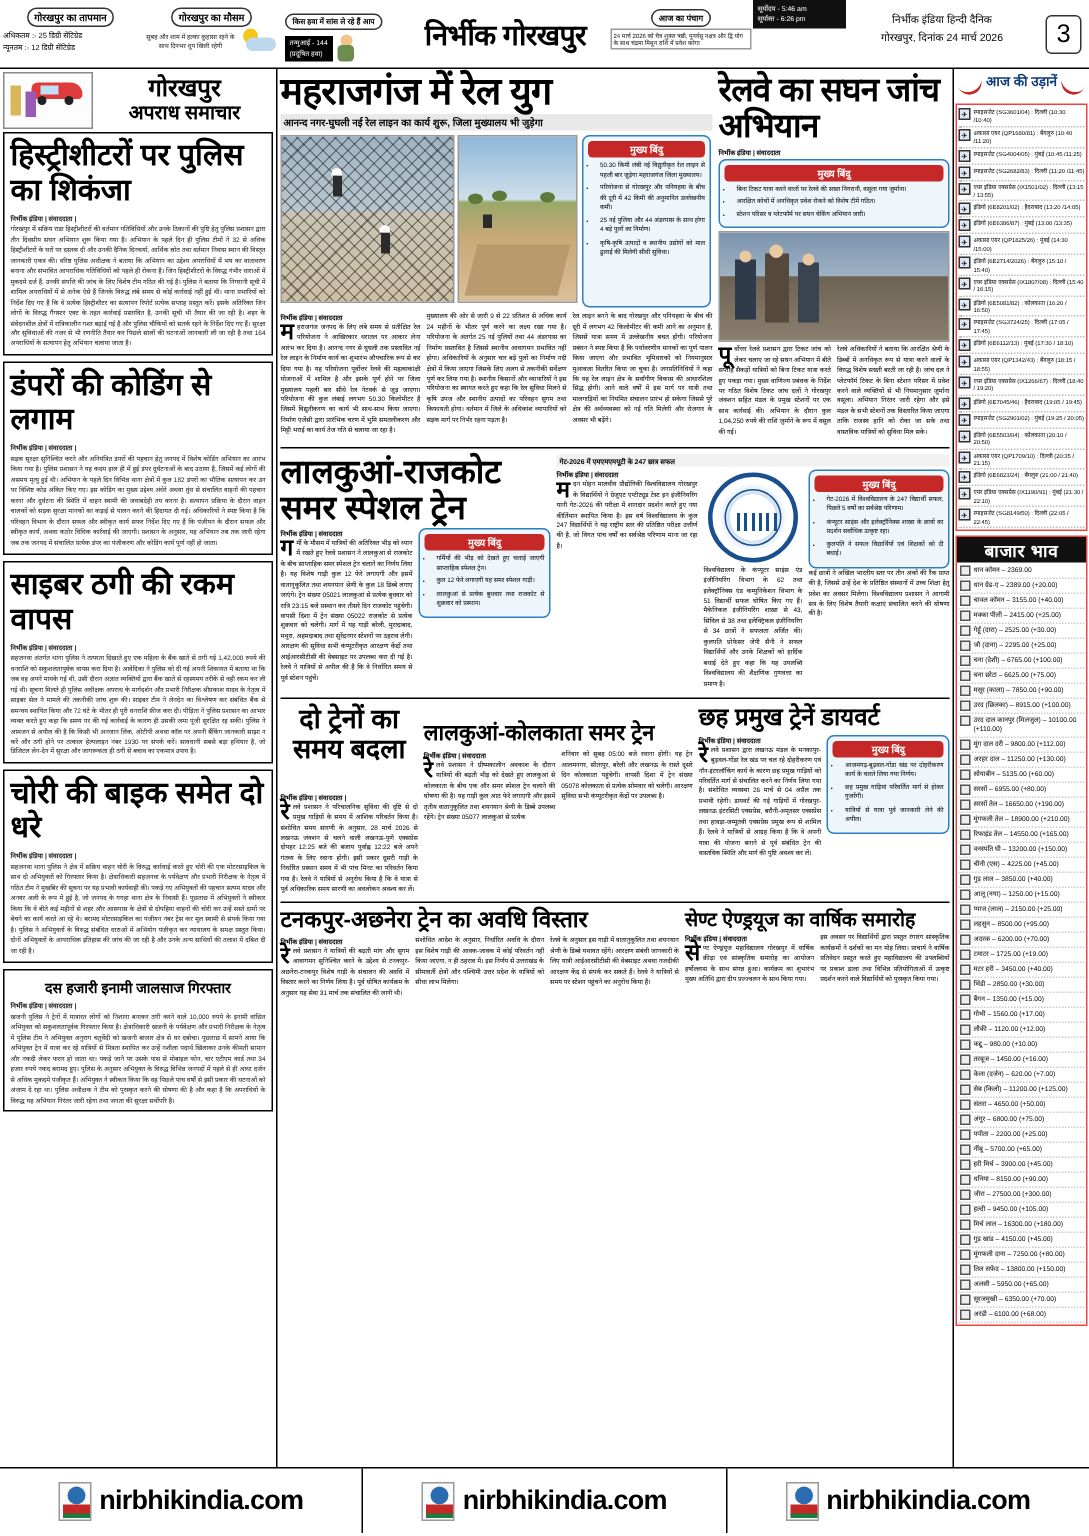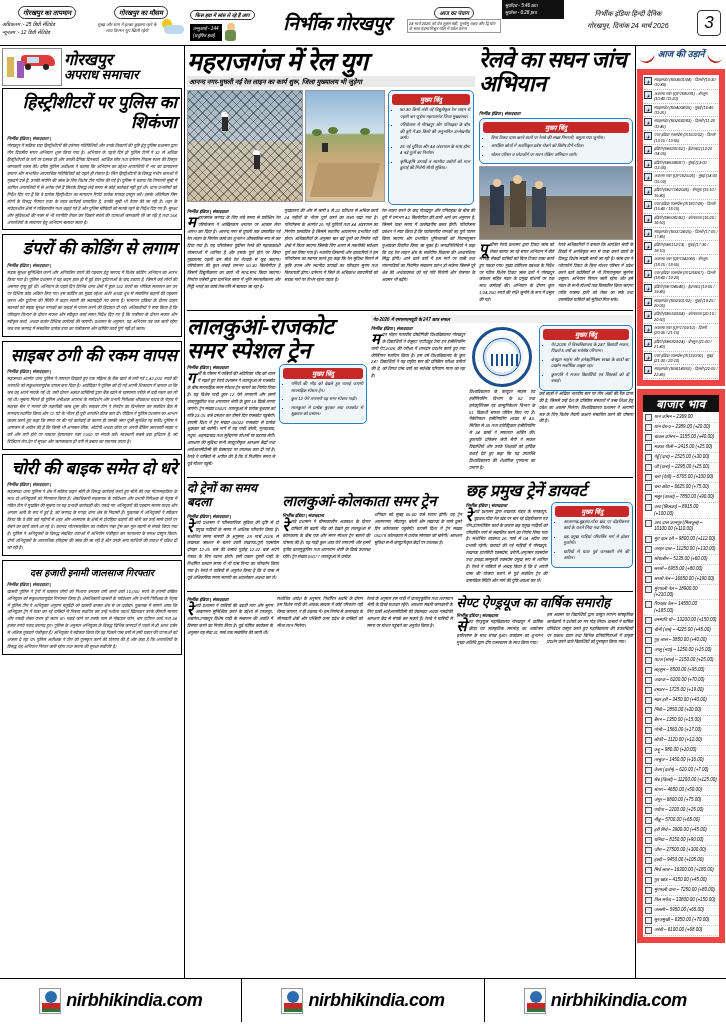--- a/index.html
+++ b/index.html
@@ -4,21 +4,21 @@
 <style>
   * { box-sizing: border-box; }
   html, body { margin:0; padding:0; }
   body {
     width:726px; height:1024px;
     background:#ffffff;
     font-family:"Liberation Sans", sans-serif;
     overflow:hidden;
     position:relative;
   }
-  .page { width:726px; height:801px; position:relative; background:#fff;font-style:italic; }
+  .page { width:726px; height:801px; position:relative; background:#fff; }
 
   
   .topstrip { display:flex; height:46px; border-bottom:1px solid #000; background:#fff; }
   .ts-cell { position:relative; }
   .pill {
     border:1px solid #333; border-radius:10px; background:#fff;
     font-size:6.5px; font-weight:bold; text-align:center;
     padding:1px 4px; display:inline-block; white-space:nowrap;
   }
   .ts-temp { width:94px; padding:1px 2px; }
@@ -51,26 +51,26 @@
 
   
   .crime-head { display:flex; align-items:center; gap:2px; margin-bottom:2px; }
   .police-art { width:60px;height:38px;border:1px solid #888; position:relative; overflow:hidden; background:#fdfdfd;}
   .police-art .car { position:absolute; left:18px; top:6px; width:34px;height:11px;background:#e03b3b;border-radius:4px 8px 3px 3px;}
   .police-art .carw{ position:absolute; left:24px; top:8px; width:12px;height:6px;background:#bfe0f5;}
   .police-art .w1,.police-art .w2{position:absolute;width:6px;height:6px;border-radius:50%;background:#222;top:15px;}
   .police-art .w1{left:22px;} .police-art .w2{left:40px;}
   .police-art .cop{position:absolute;left:4px;top:8px;width:7px;height:20px;background:#d8b65a;}
   .police-art .cop2{position:absolute;left:14px;top:12px;width:7px;height:17px;background:#9b59b6;}
-  .crime-title { flex:1; text-align:left; }
+  .crime-title { flex:1; text-align:center; }
   .crime-title .l1 { font-size:16px; font-weight:bold; line-height:1; }
   .crime-title .l2 { font-size:13px; font-weight:bold; line-height:1.1; }
 
   .lbox { border:1.6px solid #000; padding:3px 4px; margin-bottom:4px; }
-  .lbox h2 { font-size:17px; font-weight:bold; text-align:right; margin:1px 0 3px; line-height:1.15; }
+  .lbox h2 { font-size:20px; font-weight:bold; text-align:left; margin:1px 0 3px; line-height:1.15; }
   .lbox p { font-size:4.3px; line-height:1.62; text-align:justify; margin:0; color:#1a1a1a; }
   .subhead { font-size:9.5px; font-weight:bold; text-align:center; margin:2px 0 2px; }
 
   
   .mid-top { display:flex; gap:4px; }
   .lead { width:288px; }
   .lead h1 { font-size:25px; font-weight:bold; line-height:1.05; margin:0 0 2px; letter-spacing:-.5px; }
   .lead .kicker { font-size:6.6px; font-weight:bold; background:#e9e9e9; padding:1px 2px; margin-bottom:3px; }
   .photos { display:flex; gap:2px; margin-bottom:3px; }
   .ph { height:112px; border:1px solid #999; position:relative; overflow:hidden; }
@@ -89,21 +89,21 @@
   .keybox ul { margin:0; padding-left:8px; }
   .keybox li { font-size:4.2px; line-height:1.55; margin-bottom:2px; text-align:justify; }
 
   .artcols { display:flex; gap:4px; }
   .artcol { flex:1; }
   .artcol p { font-size:4.3px; line-height:1.6; text-align:justify; margin:0 0 2px; }
   .byl { font-size:4.4px; font-weight:bold; margin-bottom:1px; }
   .dropcap::first-letter { font-size:15px; font-weight:bold; float:left; line-height:.8; padding:1px 2px 0 0; }
 
   .lead2 { width:154px; }
-  .lead2 h1 { font-size:22px; font-weight:bold; line-height:1.08; margin:0 0 14px; letter-spacing:-.5px; }
+  .lead2 h1 { font-size:22px; font-weight:bold; line-height:1.08; margin:0 0 2px; letter-spacing:-.5px; }
   .photo3 { width:100%; height:74px; border:1px solid #999;
      background:linear-gradient(#7a93ad 0%,#9fb2c4 40%,#6d6355 41%,#8a7f6d 100%); position:relative; overflow:hidden;}
   .photo3 .p1{position:absolute;left:10px;top:18px;width:14px;height:40px;background:#2f3a4a;}
   .photo3 .p2{position:absolute;left:30px;top:14px;width:16px;height:46px;background:#55493c;}
   .photo3 .p3{position:absolute;left:52px;top:20px;width:14px;height:40px;background:#3a4450;}
   .photo3 .h1{position:absolute;left:13px;top:12px;width:8px;height:8px;border-radius:50%;background:#e8c9a0;}
   .photo3 .h2{position:absolute;left:33px;top:8px;width:9px;height:9px;border-radius:50%;background:#e8c9a0;}
   .photo3 .h3{position:absolute;left:55px;top:14px;width:8px;height:8px;border-radius:50%;background:#e8c9a0;}
 
   .hr-thick { border:0; border-top:1.6px solid #000; margin:4px 0; }
@@ -115,37 +115,37 @@
   .mr2-b .kicker { font-size:4.6px; font-weight:bold; margin-bottom:2px; }
 
   .logo-circle { width:60px;height:60px;border-radius:50%;border:3px solid #1a4f8f; margin:2px auto;
      background:radial-gradient(circle,#fff 40%,#cfe0f0 41%,#fff 60%); position:relative;}
   .logo-circle::after{content:"";position:absolute;inset:8px;border:1.5px solid #1a4f8f;border-radius:50%;}
   .logo-circle .bars{position:absolute;left:16px;top:24px;width:28px;height:12px;
      background:repeating-linear-gradient(90deg,#1a4f8f 0 2px,transparent 2px 5px);}
 
   .mid-row3 { display:flex; gap:4px; margin-top:3px; }
   .mr3-a { width:92px; } .mr3-b { width:180px; } .mr3-c { width:168px; }
-  .mr3-a h1 { font-size:12px; font-weight:bold; line-height:1.1; text-align:left; margin:0 0 4px; }
+  .mr3-a h1 { font-size:18px; font-weight:bold; line-height:1.1; text-align:center; margin:0 0 18px; }
   .mr3-b h1 { font-size:14.5px; font-weight:bold; line-height:1.1; margin:12px 0 2px; }
   .mr3-c h1 { font-size:16px; font-weight:bold; line-height:1.1; margin:0 0 2px; }
 
   .mid-row4 { display:flex; gap:4px; margin-top:3px; }
   .mr4-a { width:268px; } .mr4-b { width:178px; }
   .mr4-a h1 { font-size:15px; font-weight:bold; margin:0 0 2px; line-height:1.1; }
   .mr4-b h1 { font-size:13px; font-weight:bold; margin:0 0 2px; line-height:1.1; }
 
   
   .rc-banner { text-align:center; position:relative; height:22px; }
   .rc-banner .txt { font-size:9px; font-weight:bold; color:#123d7a; }
   .rc-banner .sw { position:absolute; top:4px; width:16px;height:12px;
       border-bottom:2px solid #c62828; border-radius:0 0 10px 10px; }
   .rc-banner .swl{left:2px; transform:rotate(-20deg);} .rc-banner .swr{right:2px; transform:rotate(20deg);}
 
-  .rc-box { border:6px solid #ef4444; margin-bottom:3px; }
+  .rc-box { border:1px solid #ef4444; margin-bottom:3px; }
   .rc-title { background:#111; color:#fff; font-size:11.5px; font-weight:bold; text-align:center; padding:1px 0; letter-spacing:.5px; }
   .rc-list { padding:1px; }
   .rc-item { display:flex; gap:2px; align-items:flex-start; border-bottom:.5px dotted #bbb; padding:1px 0; }
   .plane-ico { width:8px;height:8px;flex:0 0 8px;border:1px solid #333;background:#dfe7f2; font-size:5px; line-height:8px; text-align:center; }
   .rc-item .t { font-size:3.9px; line-height:1.38; flex:1; }
   .rate-item { font-size:4.5px; line-height:1.42; padding:1px 1px; border-bottom:.5px dotted #ccc; display:flex; gap:2px; }
   .rate-ico { width:7px;height:7px;flex:0 0 7px;border:1px solid #555;background:#eee; }
 
   
   .footer { height:44px; border-top:1.6px solid #000; display:flex; }
@@ -446,20 +446,21 @@
               </div>
             </div>
           </div>
         </div>
       </div>
 
       <hr class="hr-thick">
 
       <div class="mid-row4">
         <div class="mr4-a">
+          <h1>टनकपुर-अछनेरा ट्रेन का अवधि विस्तार</h1>
           <div class="artcols">
             <div class="artcol">
               <div class="byl">निर्भीक इंडिया | संवाददाता</div>
               <p class="dropcap">रेलवे प्रशासन ने यात्रियों की बढ़ती मांग और सुगम आवागमन सुनिश्चित करने के उद्देश्य से टनकपुर-अछनेरा-टनकपुर विशेष गाड़ी के संचालन की अवधि में विस्तार करने का निर्णय लिया है। पूर्व घोषित कार्यक्रम के अनुसार यह सेवा 31 मार्च तक संचालित की जानी थी।</p>
             </div>
             <div class="artcol">
                 <p>संशोधित आदेश के अनुसार, निर्धारित अवधि के दौरान इस विशेष गाड़ी की आवक-जावक में कोई परिवर्तन नहीं किया जाएगा, न ही ठहराव में। इस निर्णय से उत्तराखंड के सीमावर्ती क्षेत्रों और पश्चिमी उत्तर प्रदेश के यात्रियों को सीधा लाभ मिलेगा।</p>
               </div>
             <div class="artcol">
                 <p>रेलवे के अनुसार इस गाड़ी में वातानुकूलित तथा शयनयान श्रेणी के डिब्बे यथावत रहेंगे। आरक्षण संबंधी जानकारी के लिए यात्री आईआरसीटीसी की वेबसाइट अथवा नजदीकी आरक्षण केंद्र से संपर्क कर सकते हैं। रेलवे ने यात्रियों से समय पर स्टेशन पहुंचने का अनुरोध किया है।</p>

